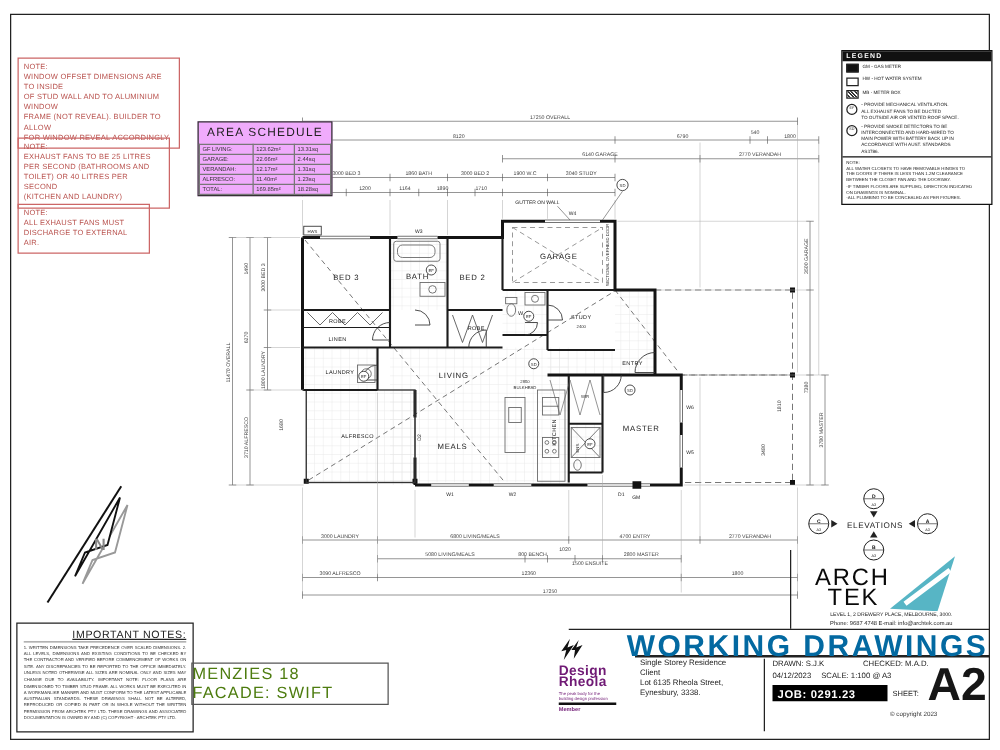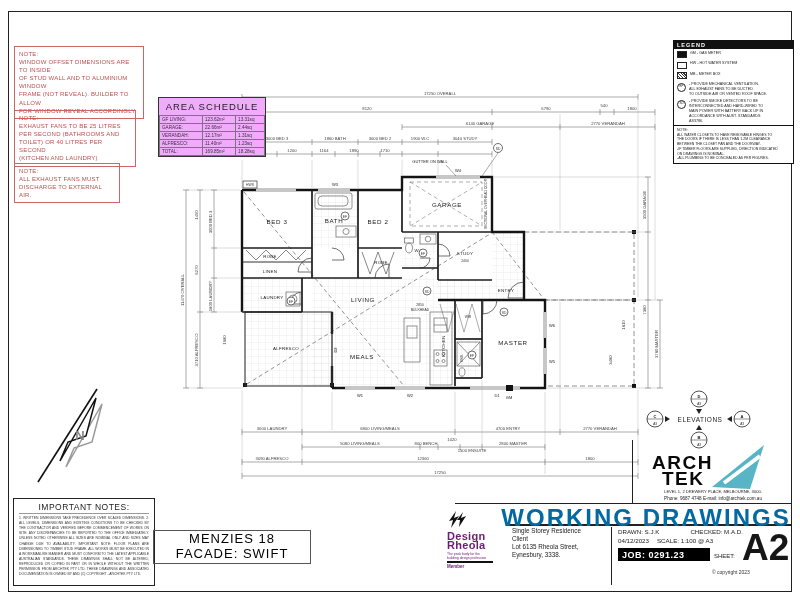--- a/index.html
+++ b/index.html
@@ -23,46 +23,46 @@
   .litem{display:flex;gap:3px;font-size:3.7px;color:#222;line-height:1.3;padding:1.5px 3px;align-items:flex-start;}
   .lsym{flex:0 0 auto;margin-top:.5px;}
   .sq7{width:8px;height:5px;border:.8px solid #222;display:inline-block;}
   .sqf{background:#111;}
   .sqh{background:repeating-linear-gradient(45deg,#fff 0 1px,#333 1px 2px);}
   .circ{width:7px;height:7px;border:.8px solid #222;border-radius:50%;display:inline-flex;
         align-items:center;justify-content:center;font-size:3px;color:#222;}
   #legend .lnote{border-top:1px solid #111;font-size:3.5px;color:#222;padding:2px 3px;line-height:1.35;}
   
   #impnotes{left:13px;top:498px;width:142px;height:88px;border:1.2px solid #222;padding:3px 5px;box-sizing:border-box;}
-  #impnotes .t{font-size:8.5px;text-align:center;letter-spacing:.5px;color:#222;border-bottom:.5px solid #999;padding-bottom:1px;}
+  #impnotes .t{font-size:8.5px;text-align:right;letter-spacing:.5px;color:#222;border-bottom:.5px solid #999;padding-bottom:1px;text-decoration:underline;}
   #impnotes .b{font-size:3.4px;color:#333;line-height:1.5;text-align:justify;margin-top:2px;}
   
   #facade{left:153px;top:530px;width:156px;height:32px;border:1.5px solid #555;display:flex;
-          flex-direction:column;align-items:center;justify-content:center;font-size:13px;color:#000000;letter-spacing:1px;line-height:1.15;}
+          flex-direction:column;align-items:flex-start;justify-content:center;font-size:13px;color:#4d7c0f;letter-spacing:1px;line-height:1.15;}
   
   #dm{left:447px;top:511px;width:60px;color:#701a75;}
   #dm .n{font-size:11px;font-weight:bold;line-height:.85;letter-spacing:.3px;}
   #dm .tag{font-size:3.4px;line-height:1.2;margin-top:1px;border-bottom:2px solid #111;padding-bottom:1px;width:46px;}
   #dm .mem{font-size:4.5px;font-weight:bold;margin-top:1px;}
   
   #tb-heading{left:500px;top:504px;width:292px;text-align:center;font-size:24px;font-weight:bold;
               letter-spacing:2px;color:#0369a1;}
   .hline{background:#222;height:1px;}
   .vline{background:#222;width:1px;}
   #proj{left:512px;top:527px;width:96px;font-size:6.3px;line-height:1.28;color:#222;}
   #drawnrow{left:618px;top:528px;width:125px;font-size:6.2px;color:#222;display:flex;justify-content:space-between;}
   #daterow{left:618px;top:537px;width:122px;font-size:6.2px;color:#222;display:flex;gap:8px;}
   #jobbox{left:618px;top:548px;width:92px;height:13px;background:#000;color:#fff;font-size:9px;
           font-weight:bold;display:flex;align-items:center;padding-left:4px;box-sizing:border-box;letter-spacing:.5px;text-align:right;}
   #sheetlbl{left:714px;top:553px;font-size:6px;color:#222;}
   #bigA2{left:742px;top:527px;font-size:37px;font-weight:bold;color:#161616;letter-spacing:0;}
   #copyr{left:712px;top:569px;font-size:5px;color:#333;}
   
   #archtek{left:634px;top:441px;width:158px;height:62px;}
-  #archtek .a1{position:absolute;left:18px;top:14px;font-size:19px;font-weight:bold;letter-spacing:1.5px;line-height:.82;color:#090909;}
+  #archtek .a1{position:absolute;left:18px;top:14px;font-size:19px;font-weight:normal;letter-spacing:1.5px;line-height:.82;color:#090909;}
   #archtek .addr{position:absolute;left:0;top:48px;width:158px;text-align:center;font-size:4.1px;color:#222;}
   #archtek .ph{position:absolute;left:0;top:55px;width:158px;text-align:center;font-size:4.6px;color:#222;}
   
   #fplabel{left:20px;top:452px;width:92px;}
   #fplabel .t{font-size:17px;letter-spacing:.5px;color:#2a2a2a;}
   #fplabel .s{font-size:6.5px;color:#333;text-align:right;margin-top:0px;}
   
   svg text{font-family:"Liberation Sans",sans-serif;fill:#333;}
   .dim{font-size:4.2px;text-anchor:middle;fill:#444;}
   .room{font-size:6.2px;text-anchor:middle;letter-spacing:.6px;fill:#222;}

